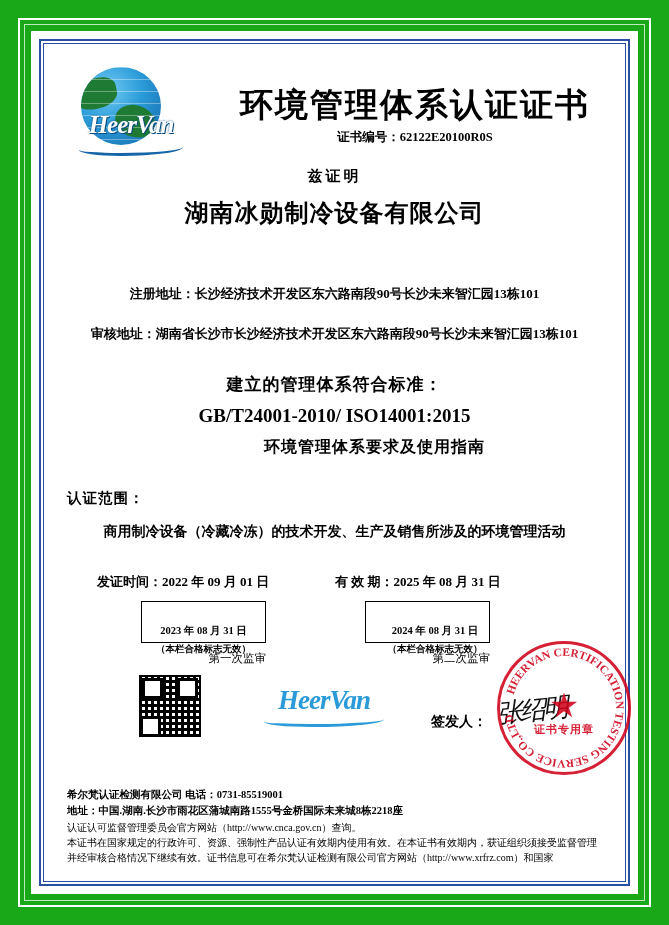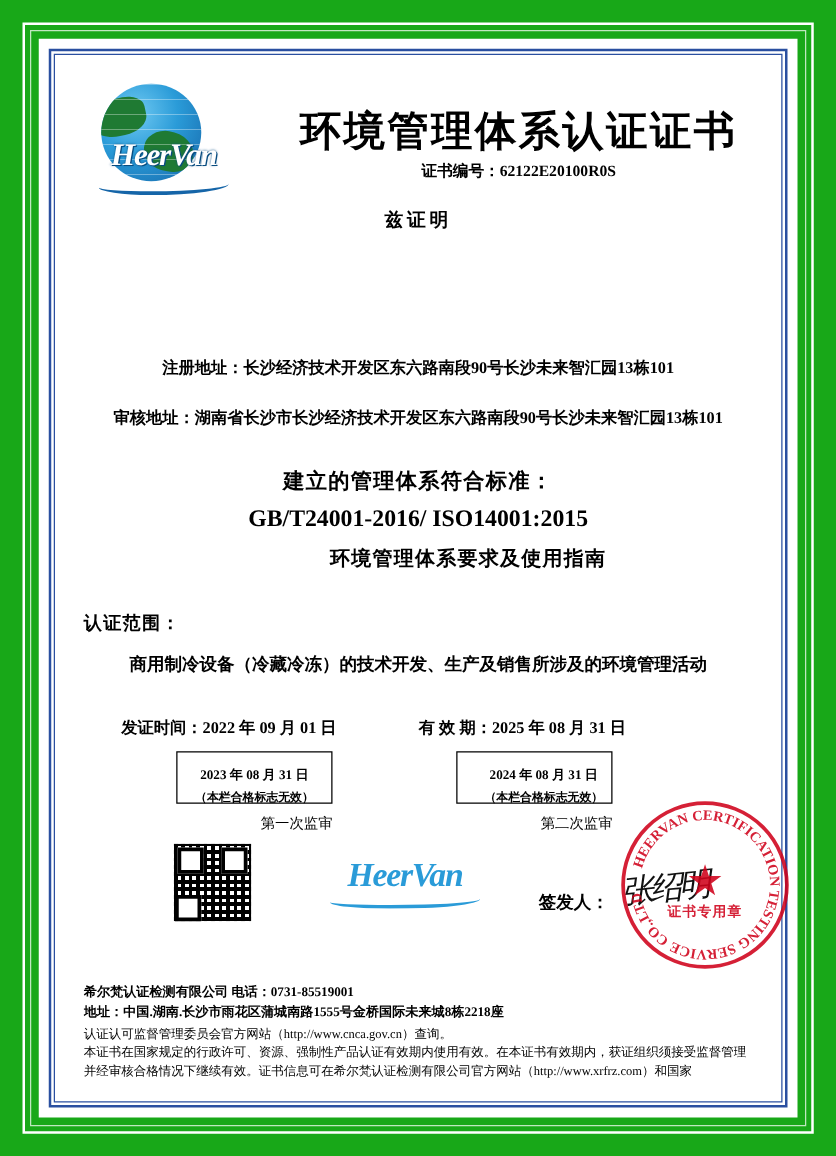--- a/index.html
+++ b/index.html
@@ -281,21 +281,21 @@
     position: absolute;
     width: 125px;
     height: 42px;
     border: 1px solid #000;
     box-sizing: border-box;
     text-align: center;
   }
   .surv-box .d1 {
     font-size: 10.5px;
     font-weight: bold;
-    margin-top: 11px;
+    margin-top: 22px;
   }
   .surv-box .d2 {
     font-size: 9.5px;
     font-weight: bold;
     margin-top: 5px;
   }
   .surv-box.first { left: 96px; top: 556px; }
   .surv-box.second { left: 320px; top: 556px; padding-left: 15px; }
   .surv-cap {
     position: absolute;
@@ -467,30 +467,31 @@
         <div class="logo-text">HeerVan</div>
         <div class="logo-underline"></div>
       </div>
 
       <div class="main-title">环境管理体系认证证书</div>
       <div class="cert-no">
         <span>证书编号：</span><span>62122E20100R0S</span>
       </div>
 
       <div class="hereby">兹证明</div>
+      <div class="company">湖南冰勋制冷设备有限公司</div>
 
       <div class="addr addr-reg">
         <span>注册地址：</span><span>长沙经济技术开发区东六路南段90号长沙未来智汇园13栋101</span>
       </div>
       <div class="addr addr-audit">
         <span>审核地址：</span><span>湖南省长沙市长沙经济技术开发区东六路南段90号长沙未来智汇园13栋101</span>
       </div>
 
       <div class="std-head">建立的管理体系符合标准：</div>
-      <div class="std-code">GB/T24001-2016/ ISO14001:2015</div>
+      <div class="std-code">GB/T24001-2010/ ISO14001:2015</div>
       <div class="std-name">环境管理体系要求及使用指南</div>
 
       <div class="scope-label">认证范围：</div>
       <div class="scope-text">商用制冷设备（冷藏冷冻）的技术开发、生产及销售所涉及的环境管理活动</div>
 
       <div class="issue-date">
         <span>发证时间：</span><span>2022 年 09 月 01 日</span>
       </div>
       <div class="valid-date">
         <span>有 效 期：</span><span>2025 年 08 月 31 日</span>

